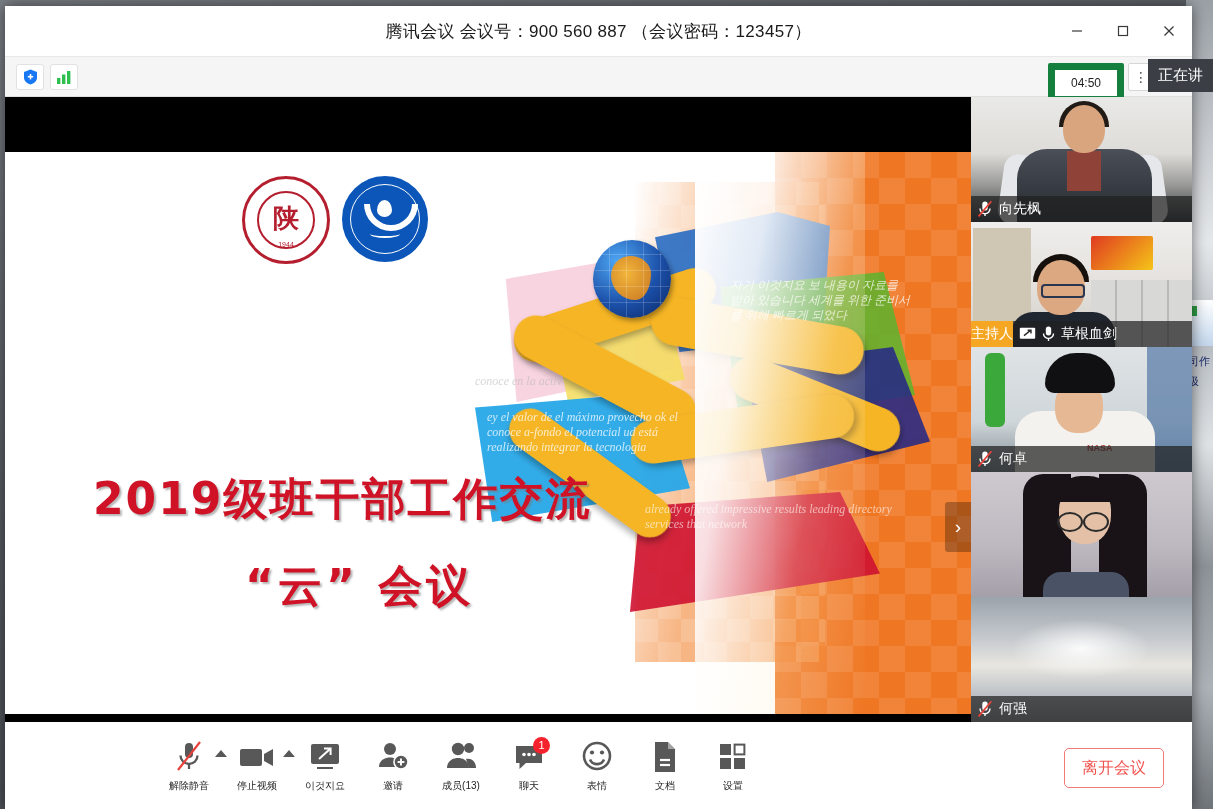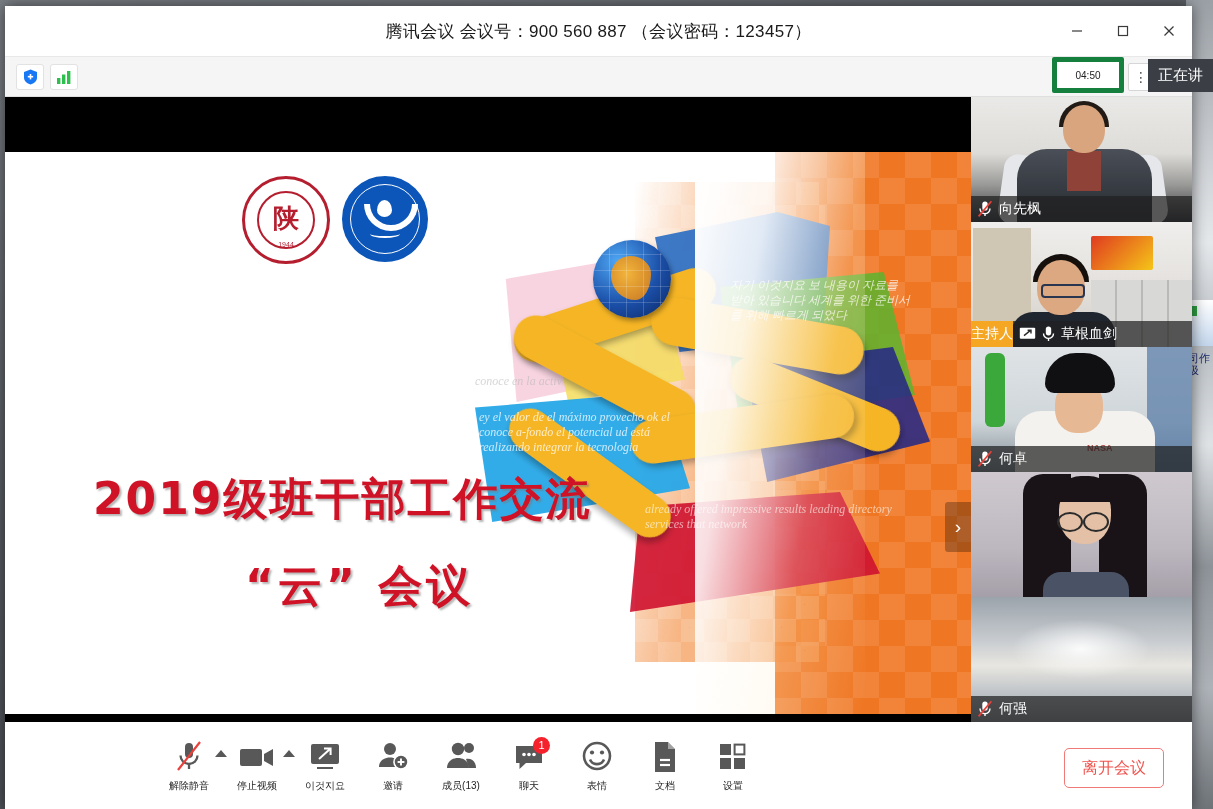--- a/index.html
+++ b/index.html
@@ -9,21 +9,21 @@
     background:#2b2b2b;position:relative;
   }
 
   
   #desktop{position:absolute;inset:0;background:
      linear-gradient(160deg,#7a7f85 0%,#585d63 40%,#3c4046 100%);}
   #bg-app{position:absolute;left:1186px;top:0;width:27px;height:809px;
      background:linear-gradient(180deg,#9aa0a6 0%,#c9ccd0 18%,#e6e9ec 30%,
         #b7bcc2 42%,#dfe3e6 55%,#8e9399 70%,#aeb3b9 85%,#6f7479 100%);}
   #bg-app .bgnote{position:absolute;left:2px;top:352px;width:24px;height:40px;
-     color:#1a2a6c;font-size:11px;line-height:12px;white-space:nowrap;overflow:hidden;}
+     color:#1a2a6c;font-size:11px;line-height:20px;white-space:nowrap;overflow:hidden;font-family:Liberation Mono, monospace;}
   #bg-app .bgsheet{position:absolute;left:0;top:300px;width:27px;height:46px;
      background:linear-gradient(180deg,#ffffff 0%,#dbe7f5 60%,#c3d6ec 100%);}
   #bg-app .bgsheet:before{content:"";position:absolute;left:3px;top:6px;width:8px;height:10px;
      background:#2f9e44;}
 
   
   #window{position:absolute;left:5px;top:6px;width:1187px;height:803px;
      background:#404040;box-shadow:0 0 14px rgba(0,0,0,.55);}
 
   
@@ -36,24 +36,24 @@
   .winbtn{width:46px;height:50px;display:flex;align-items:center;justify-content:center;
      cursor:default;color:#3a3a3a;}
 
   
   #subbar{position:relative;height:39px;background:#f5f5f5;
      border-bottom:1px solid #dfdfdf;}
   .sb-icon{position:absolute;top:7px;width:26px;height:24px;background:#ffffff;
      border:1px solid #e2e2e2;border-radius:3px;display:flex;align-items:center;justify-content:center;}
   #sb-shield{left:11px;}
   #sb-signal{left:45px;}
-  #timer{position:absolute;right:68px;top:0;width:62px;height:26px;
-     background:#ffffff;border:5px solid #15803d;border-radius:2px;
+  #timer{position:absolute;right:68px;top:6px;width:62px;height:26px;
+     background:#ffffff;border:7px solid #15803d;border-radius:2px;
      display:flex;align-items:center;justify-content:center;
-     font-size:10px;color:#222;}
+     font-size:12px;color:#222;}
   #more-dots{position:absolute;right:38px;top:6px;width:24px;height:26px;
      background:#ffffff;border:1px solid #d6d6d6;border-radius:2px;
      display:flex;align-items:center;justify-content:center;color:#555;font-size:14px;}
   #tooltip{position:absolute;right:-21px;top:2px;height:33px;background:#3b3f45;
      color:#fff;font-size:15px;display:flex;align-items:center;
      padding:0 10px;white-space:nowrap;overflow:hidden;max-width:70px;}
 
   
   #stage{position:relative;height:625px;background:#000;}
 
@@ -130,21 +130,21 @@
      background:radial-gradient(circle at 32% 28%,#4fa8f5 0%,#1b4fa8 55%,#0a2663 100%);
      box-shadow:2px 3px 5px rgba(0,0,0,.35);overflow:hidden;}
   #globe .land{position:absolute;left:18px;top:16px;width:40px;height:44px;
      background:radial-gradient(ellipse at 40% 40%,#f2b53a 0%,#d4892a 70%,#b5701f 100%);
      border-radius:48% 52% 38% 62%/45% 40% 60% 55%;}
   #globe .mer{position:absolute;inset:0;border-radius:50%;
      background:repeating-linear-gradient(90deg,transparent 0 16px,rgba(255,255,255,.18) 16px 17px),
                 repeating-linear-gradient(0deg,transparent 0 15px,rgba(255,255,255,.18) 15px 16px);}
   .hw{position:absolute;font-family:"Liberation Serif","DejaVu Serif",serif;font-style:italic;
      color:rgba(255,255,255,.75);font-size:12px;line-height:15px;pointer-events:none;}
-  #hw1{left:4px;top:258px;width:200px;}
+  #hw1{left:12px;top:258px;width:200px;}
   #hw2{left:255px;top:126px;width:180px;}
   #hw3{left:170px;top:350px;width:280px;color:rgba(255,255,255,.6);}
   #hw4{left:0px;top:222px;width:150px;color:rgba(180,180,180,.55);}
 
   
   #collapse{position:absolute;left:940px;top:405px;width:26px;height:50px;
      background:rgba(0,0,0,.28);border-radius:3px 0 0 3px;
      display:flex;align-items:center;justify-content:center;color:#fff;font-size:19px;}
 
   

